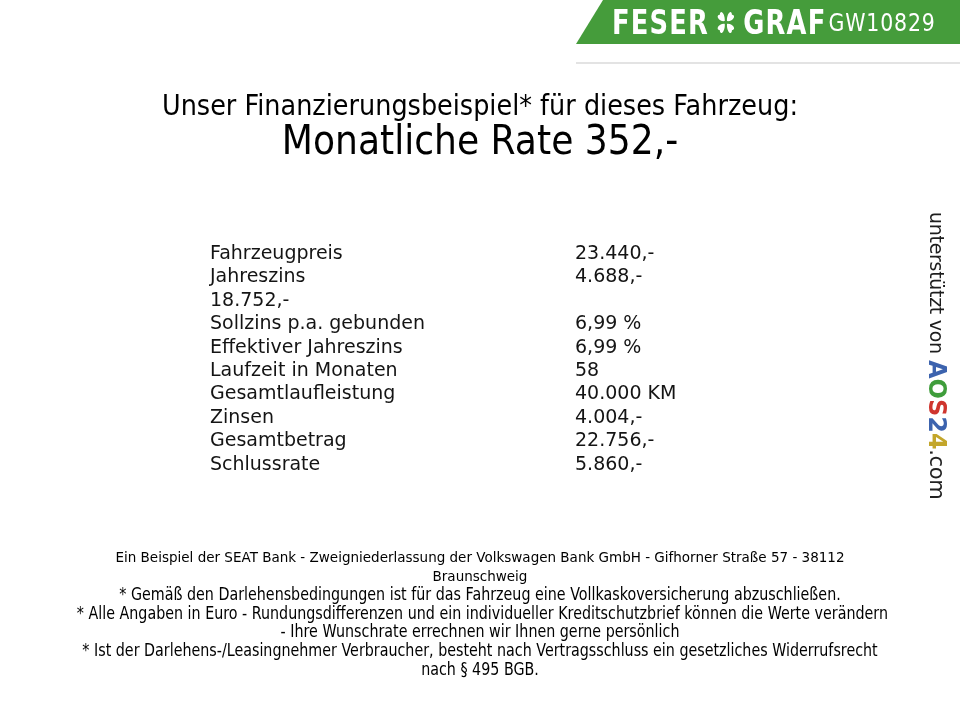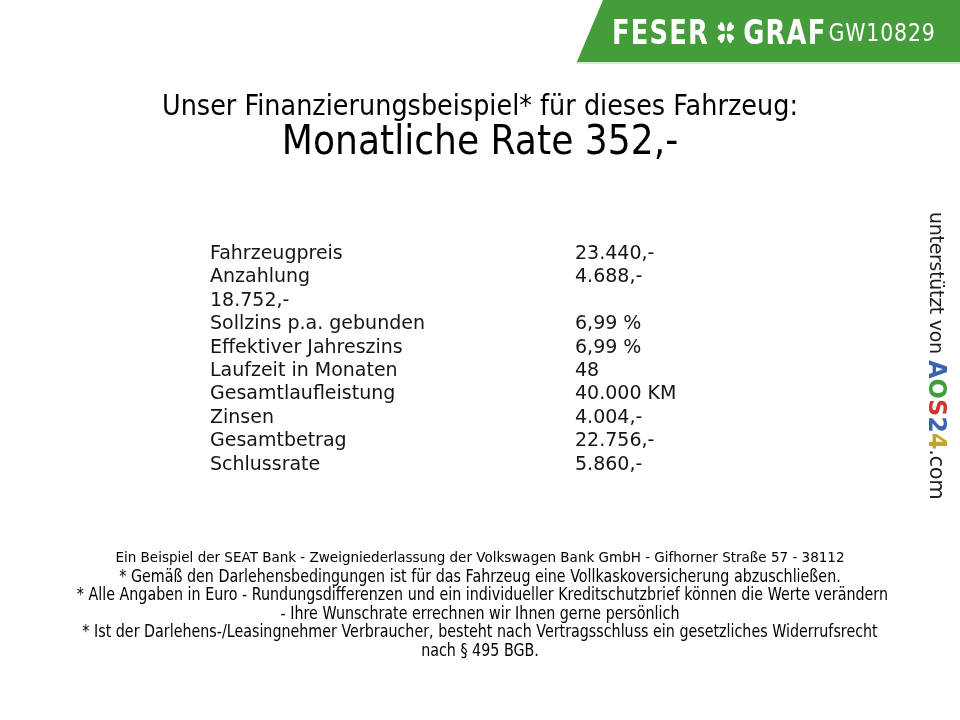--- a/index.html
+++ b/index.html
@@ -9,21 +9,21 @@
     background: #ffffff;
     overflow: hidden;
     font-family: "DejaVu Sans", "Liberation Sans", sans-serif;
     color: #111;
   }
 
   
   .banner {
     position: absolute;
     top: 0; left: 576px;
-    width: 384px; height: 64px;
+    width: 384px; height: 44px;
     clip-path: polygon(27px 0, 100% 0, 100% 100%, 0 100%);
   }
   .banner-shadow {
     position: absolute;
     top: 62px; left: 576px; width: 384px; height: 2px;
     background: #e3e3e3;
   }
   .brand-lockup {
     position: absolute;
     left: 36px; top: 50%;
@@ -114,37 +114,37 @@
 
 <div class="title-line1">Unser Finanzierungsbeispiel* für dieses Fahrzeug:</div>
 <div class="title-line2">Monatliche Rate 352,-</div>
 
 <div class="finance-table">
   <div class="frow">
     <span class="flabel">Fahrzeugpreis</span>
     <span class="fvalue">23.440,-</span>
   </div>
   <div class="frow">
-    <span class="flabel">Anzahlung</span>
+    <span class="flabel">Jahreszins</span>
     <span class="fvalue">4.688,-</span>
   </div>
   <div class="frow">
     <span class="fvalue">18.752,-</span>
   </div>
   <div class="frow">
     <span class="flabel">Sollzins p.a. gebunden</span>
     <span class="fvalue">6,99 %</span>
   </div>
   <div class="frow">
     <span class="flabel">Effektiver Jahreszins</span>
     <span class="fvalue">6,99 %</span>
   </div>
   <div class="frow">
     <span class="flabel">Laufzeit in Monaten</span>
-    <span class="fvalue">48</span>
+    <span class="fvalue">58</span>
   </div>
   <div class="frow">
     <span class="flabel">Gesamtlaufleistung</span>
     <span class="fvalue">40.000 KM</span>
   </div>
   <div class="frow">
     <span class="flabel">Zinsen</span>
     <span class="fvalue">4.004,-</span>
   </div>
   <div class="frow">
@@ -156,18 +156,19 @@
     <span class="fvalue">5.860,-</span>
   </div>
 </div>
 
 <div class="support">
   <span>unterstützt von </span><span><span class="aos-letter" style="color: rgb(60, 99, 174);">A</span><span class="aos-letter" style="color: rgb(63, 157, 59);">O</span><span class="aos-letter" style="color: rgb(207, 53, 46);">S</span><span class="aos-letter" style="color: rgb(60, 99, 174);">2</span><span class="aos-letter" style="color: rgb(195, 166, 43);">4</span></span><span class="aos-suffix">.com</span>
 </div>
 
 <div class="footer">
   <div class="f-line f-normal">Ein Beispiel der SEAT Bank - Zweigniederlassung der Volkswagen Bank GmbH - Gifhorner Straße 57 - 38112</div>
+  <div class="f-line f-normal">Braunschweig</div>
   <div class="f-line f-cond">* Gemäß den Darlehensbedingungen ist für das Fahrzeug eine Vollkaskoversicherung abzuschließen.</div>
   <div class="f-line f-cond">* Alle Angaben in Euro - Rundungsdifferenzen und ein individueller Kreditschutzbrief können die Werte verändern</div>
   <div class="f-line f-cond">- Ihre Wunschrate errechnen wir Ihnen gerne persönlich</div>
   <div class="f-line f-cond">* Ist der Darlehens-/Leasingnehmer Verbraucher, besteht nach Vertragsschluss ein gesetzliches Widerrufsrecht</div>
   <div class="f-line f-cond">nach § 495 BGB.</div>
 </div>
 
 </body></html>

